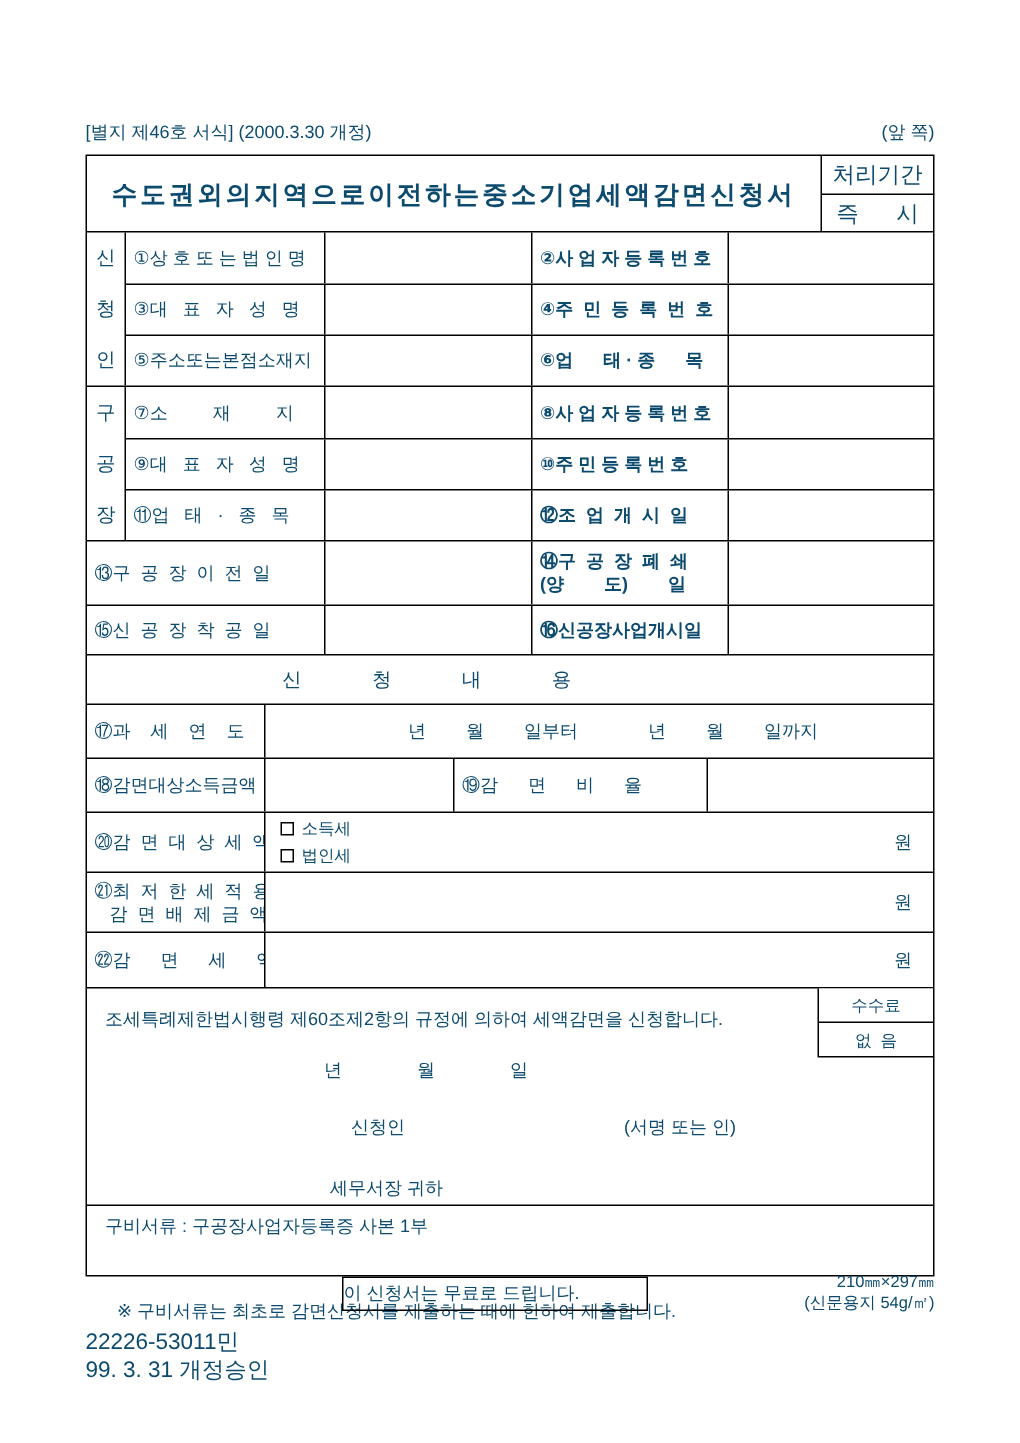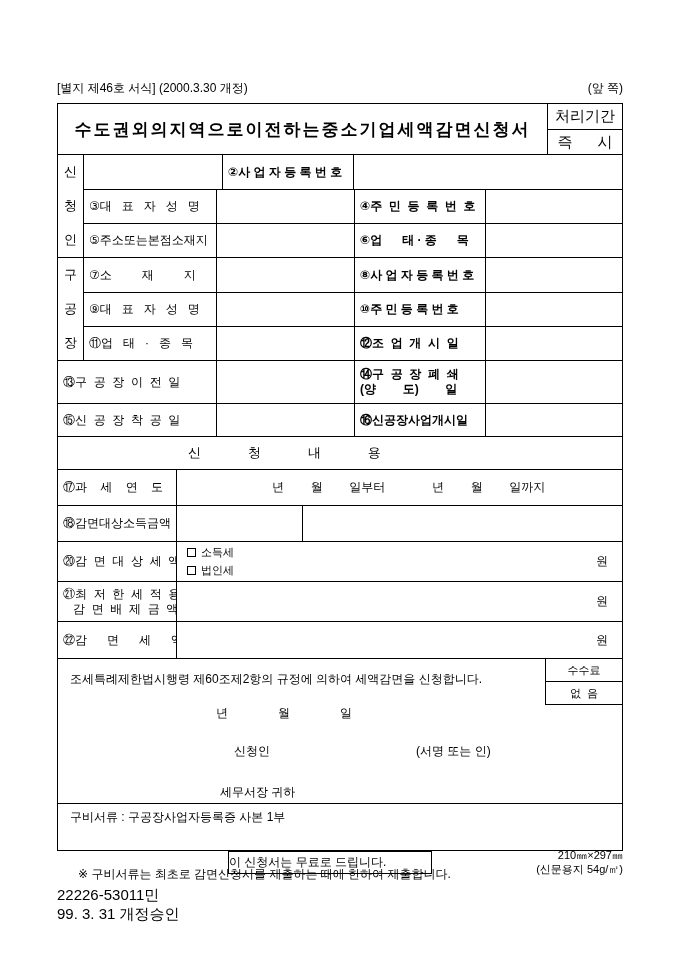--- a/index.html
+++ b/index.html
@@ -1,19 +1,19 @@
 <!DOCTYPE html>
 <html><head>
 <meta charset="utf-8">
 <style>
   * { margin:0; padding:0; box-sizing:border-box; }
   body { background:#e8e8e8; }
   .page {
     position:relative; width:680px; height:962px; background:#ffffff;
-    font-family:"Liberation Sans","DejaVu Sans",sans-serif; color:#000000;
+    font-family:"Liberation Sans","DejaVu Sans",sans-serif; color:#0c4a6e;
     margin:0 auto; overflow:hidden;padding-left:28px;
   }
   .topline {
     position:absolute; left:57px; top:80px; width:566px;
     display:flex; justify-content:space-between; font-size:12px;
   }
   .form {
     position:absolute; left:57px; top:103px; width:566px;
     border:1px solid #000; background:#fff; font-size:12px;
   }
@@ -106,20 +106,21 @@
     </div>
 
     <div class="sect bt">
       <div class="group">
         <span>신</span>
         <span>청</span>
         <span>인</span>
       </div>
       <div class="rows">
         <div class="subrow">
+          <div class="c w-l1 lab pre">①상 호 또 는 법 인 명</div>
           <div class="c w-v1"></div>
           <div class="c w-l2 lab pre">②사 업 자 등 록 번 호</div>
           <div class="c grow"></div>
         </div>
         <div class="subrow">
           <div class="c w-l1 lab pre">③대   표   자   성   명</div>
           <div class="c w-v1"></div>
           <div class="c w-l2 lab pre">④주  민  등  록  번  호</div>
           <div class="c grow"></div>
         </div>
@@ -179,20 +180,21 @@
     <div class="tr bt req-head pre">신             청             내             용</div>
 
     <div class="tr bt row-17">
       <div class="c w-sl lab pre">⑰과    세    연    도</div>
       <div class="c grow pre" style="padding-left:95px;">년        월        일부터              년        월        일까지</div>
     </div>
 
     <div class="tr bt row-18">
       <div class="c w-sl lab pre">⑱감면대상소득금액</div>
       <div class="c w-sv1"></div>
+      <div class="c w-sl2 lab pre">⑲감      면      비      율</div>
       <div class="c grow"></div>
     </div>
 
     <div class="tr bt row-20">
       <div class="c w-sl lab pre">⑳감  면  대  상  세  액</div>
       <div class="c grow tax-value">
         <div class="cbx-col">
           <div class="cbx-line">
             <span class="cbx"></span>
             <span>소득세</span>

